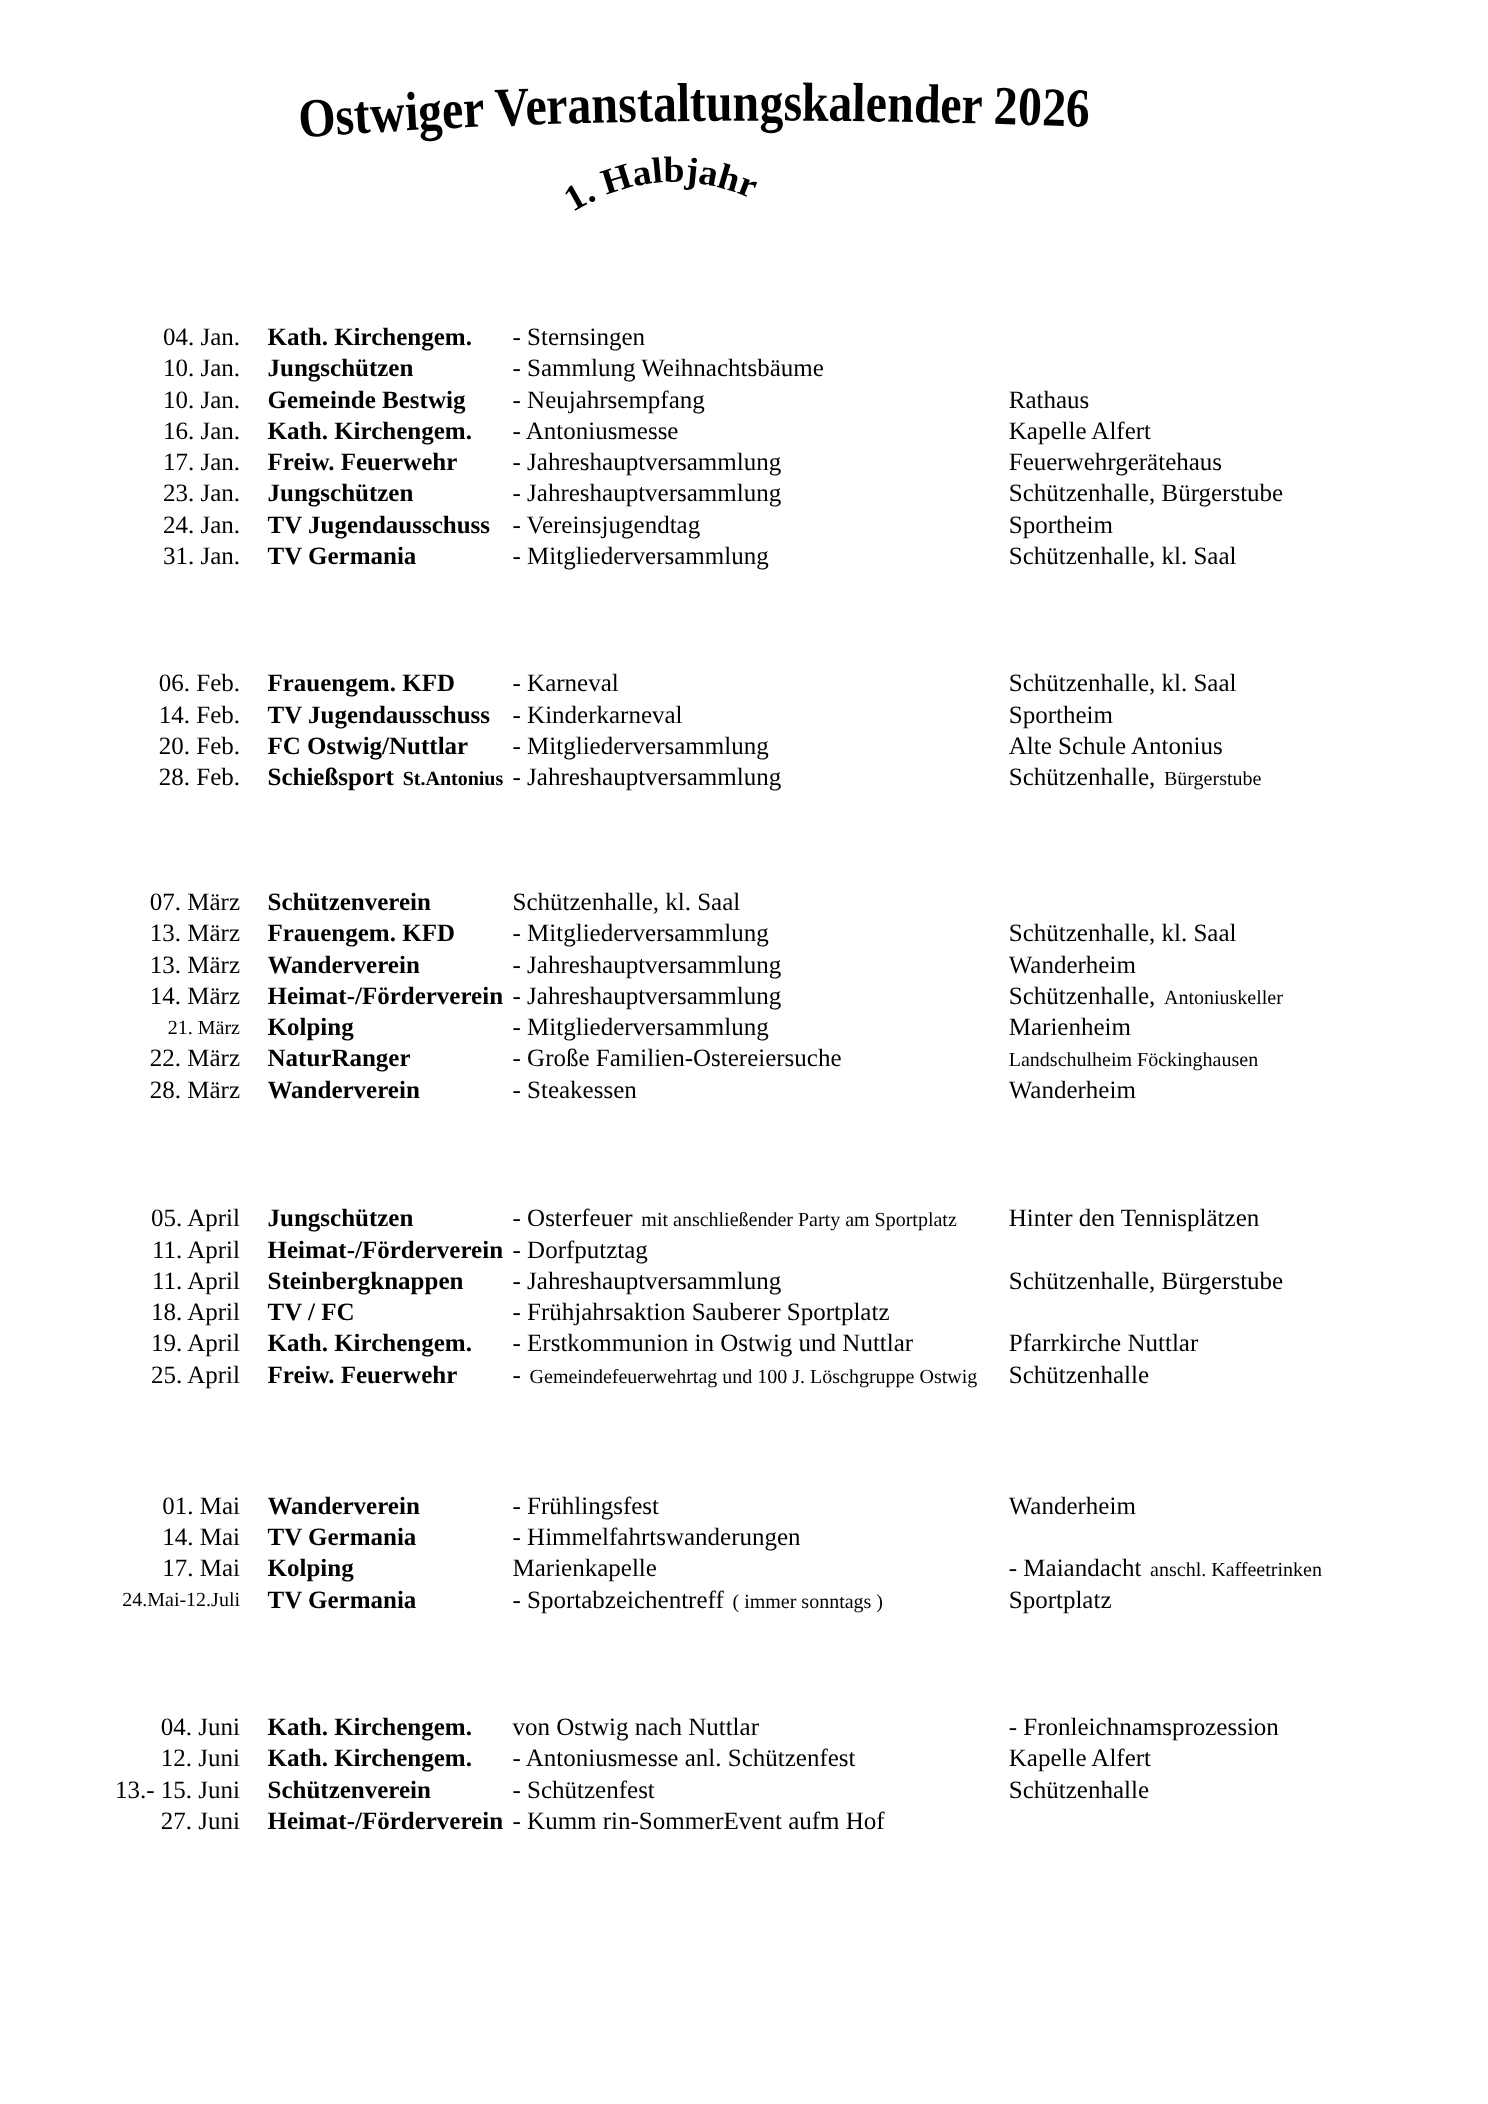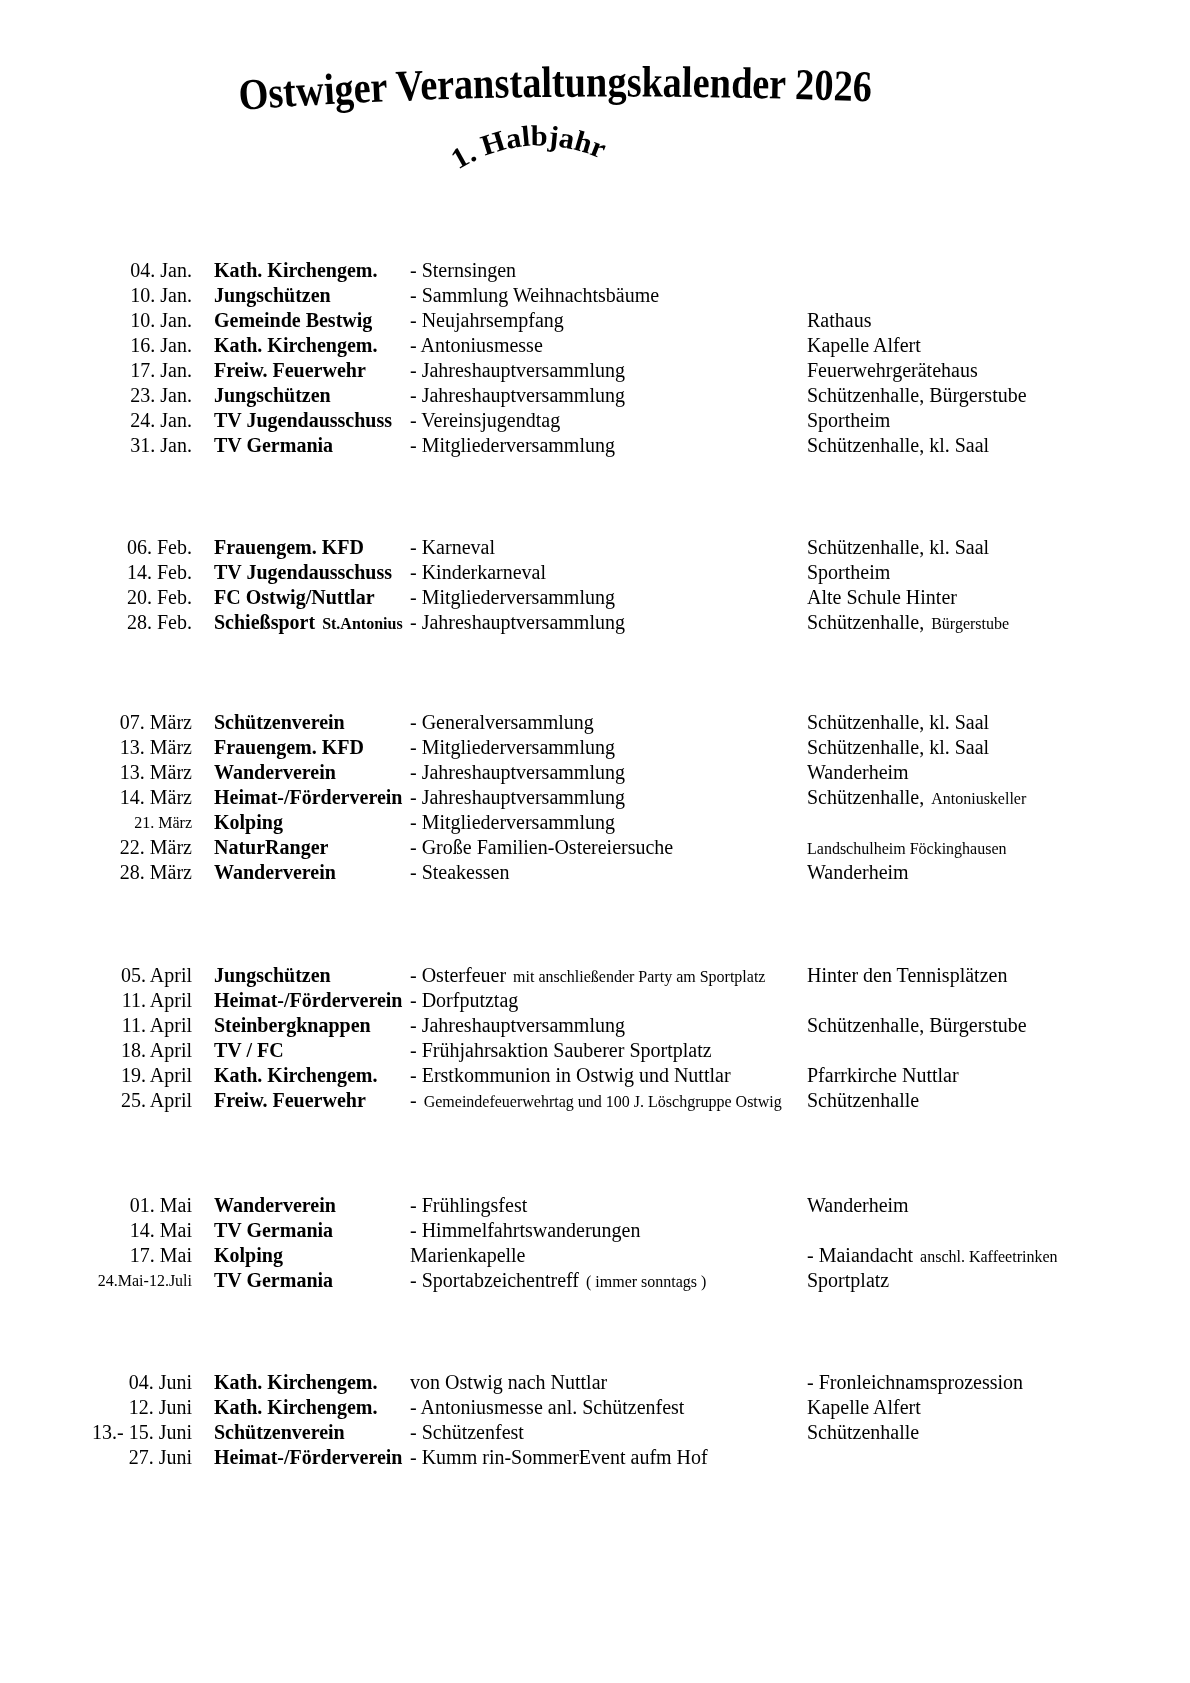--- a/index.html
+++ b/index.html
@@ -143,38 +143,37 @@
         <div class="cell cell-org"><span class="seg">TV Jugendausschuss</span></div>
         <div class="cell cell-event"><span class="seg">- Kinderkarneval</span></div>
         <div class="cell cell-loc"><span class="seg">Sportheim</span></div>
       </div>
       <div class="event-row">
         <div class="cell cell-date">
           <span class="seg">20. Feb.</span>
         </div>
         <div class="cell cell-org"><span class="seg">FC Ostwig/Nuttlar</span></div>
         <div class="cell cell-event"><span class="seg">- Mitgliederversammlung</span></div>
-        <div class="cell cell-loc"><span class="seg">Alte Schule Hinter</span></div>
+        <div class="cell cell-loc"><span class="seg">Alte Schule Antonius</span></div>
       </div>
       <div class="event-row">
         <div class="cell cell-date">
           <span class="seg">28. Feb.</span>
         </div>
         <div class="cell cell-org"><span class="seg">Schießsport</span><span class="seg seg-small">St.Antonius</span></div>
         <div class="cell cell-event"><span class="seg">- Jahreshauptversammlung</span></div>
         <div class="cell cell-loc"><span class="seg">Schützenhalle,</span><span class="seg seg-small">Bürgerstube</span></div>
       </div>
     </div>
     <div class="month-block" style="top: 710px;">
       <div class="event-row">
         <div class="cell cell-date">
           <span class="seg">07. März</span>
         </div>
         <div class="cell cell-org"><span class="seg">Schützenverein</span></div>
-        <div class="cell cell-event"><span class="seg">- Generalversammlung</span></div>
         <div class="cell cell-loc"><span class="seg">Schützenhalle, kl. Saal</span></div>
       </div>
       <div class="event-row">
         <div class="cell cell-date">
           <span class="seg">13. März</span>
         </div>
         <div class="cell cell-org"><span class="seg">Frauengem. KFD</span></div>
         <div class="cell cell-event"><span class="seg">- Mitgliederversammlung</span></div>
         <div class="cell cell-loc"><span class="seg">Schützenhalle, kl. Saal</span></div>
       </div>
@@ -193,20 +192,21 @@
         <div class="cell cell-org"><span class="seg">Heimat-/Förderverein</span></div>
         <div class="cell cell-event"><span class="seg">- Jahreshauptversammlung</span></div>
         <div class="cell cell-loc"><span class="seg">Schützenhalle,</span><span class="seg seg-small">Antoniuskeller</span></div>
       </div>
       <div class="event-row">
         <div class="cell cell-date">
           <span class="seg seg-small">21. März</span>
         </div>
         <div class="cell cell-org"><span class="seg">Kolping</span></div>
         <div class="cell cell-event"><span class="seg">- Mitgliederversammlung</span></div>
+        <div class="cell cell-loc"><span class="seg">Marienheim</span></div>
       </div>
       <div class="event-row">
         <div class="cell cell-date">
           <span class="seg">22. März</span>
         </div>
         <div class="cell cell-org"><span class="seg">NaturRanger</span></div>
         <div class="cell cell-event"><span class="seg">- Große Familien-Ostereiersuche</span></div>
         <div class="cell cell-loc"><span class="seg seg-small">Landschulheim Föckinghausen</span></div>
       </div>
       <div class="event-row">

